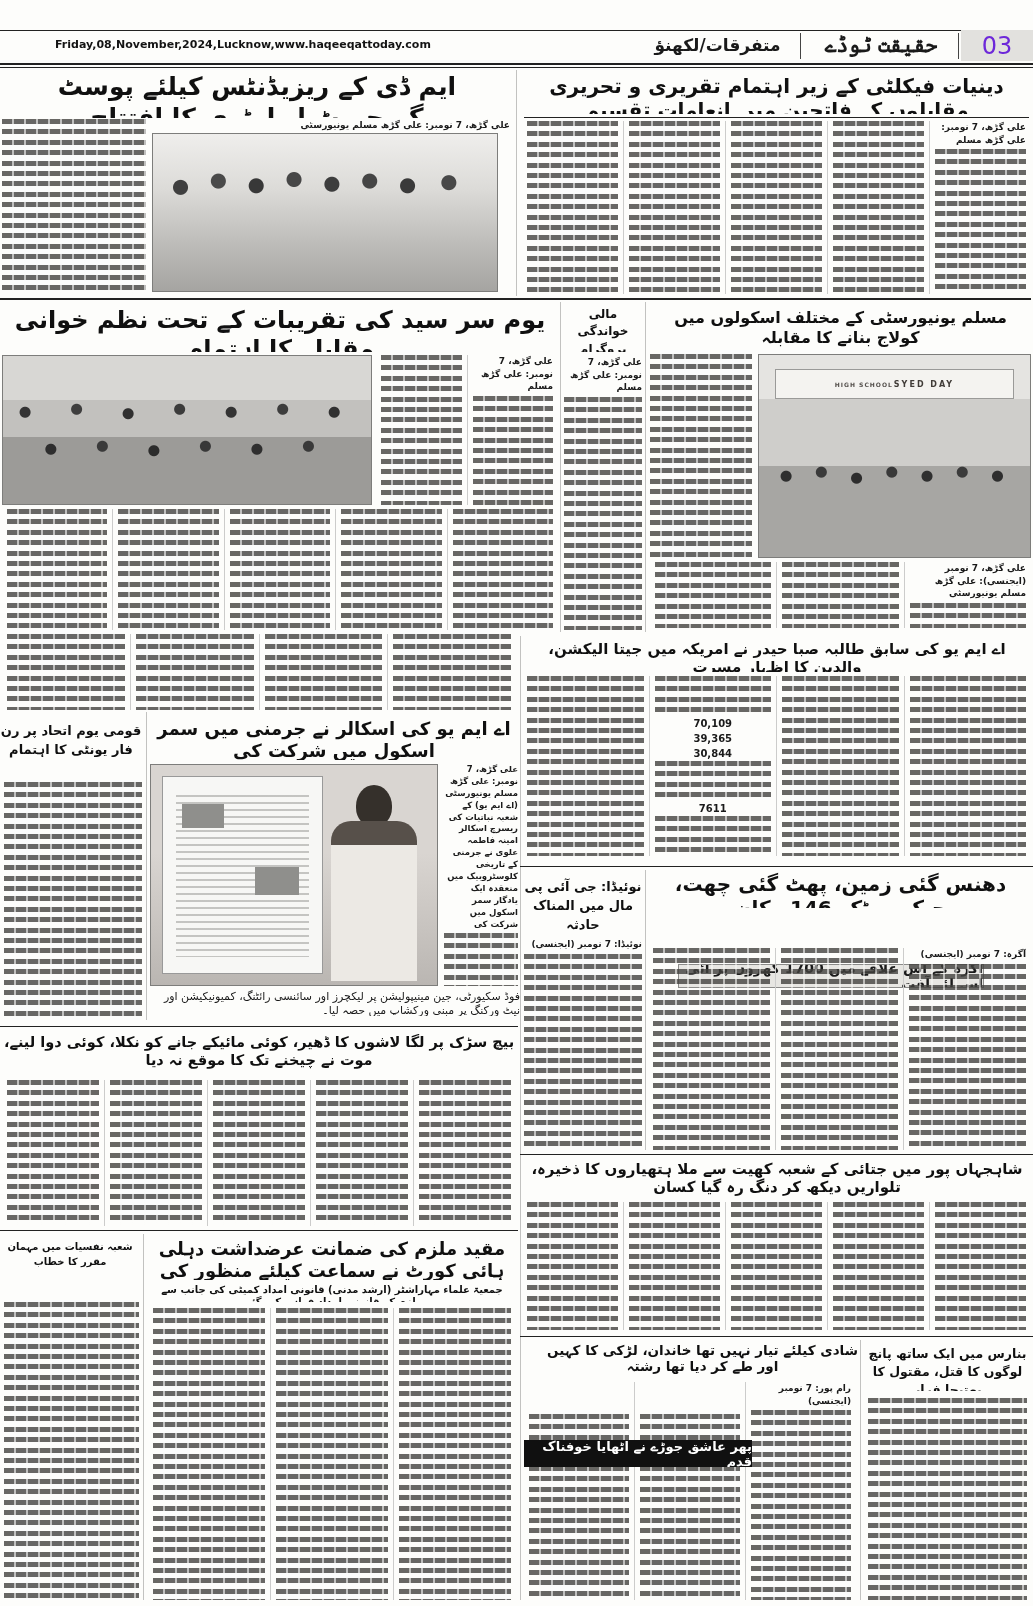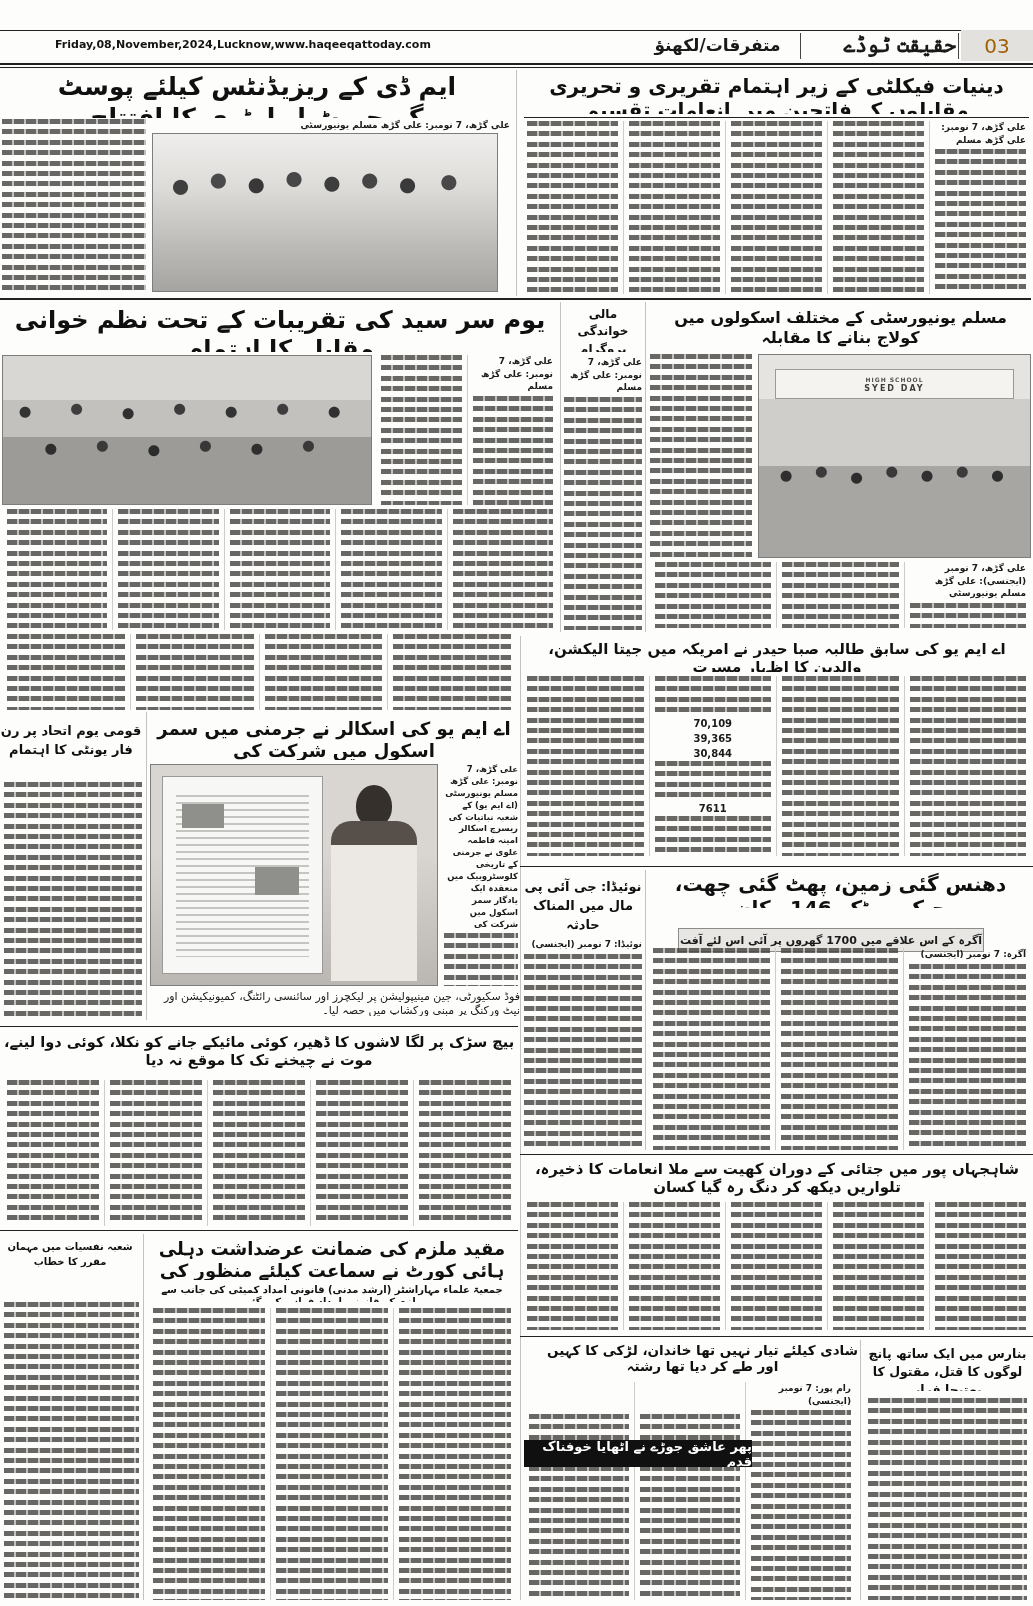--- a/index.html
+++ b/index.html
@@ -51,43 +51,43 @@
   .ph-out{background:
      radial-gradient(circle 6px at 10% 60%, #2f2f2f 0 5px, transparent 6px),
      radial-gradient(circle 6px at 23% 58%, #3a3a3a 0 5px, transparent 6px),
      radial-gradient(circle 6px at 36% 61%, #2d2d2d 0 5px, transparent 6px),
      radial-gradient(circle 6px at 49% 58%, #393939 0 5px, transparent 6px),
      radial-gradient(circle 6px at 62% 60%, #303030 0 5px, transparent 6px),
      radial-gradient(circle 6px at 75% 58%, #3b3b3b 0 5px, transparent 6px),
      radial-gradient(circle 6px at 88% 60%, #2e2e2e 0 5px, transparent 6px),
      linear-gradient(180deg,#e5e4e1 0 22%,#cfcecb 22% 55%,#a7a6a3 55% 100%)}
   .banner{position:absolute;left:6%;top:7%;width:88%;height:15%;background:#f4f3f0;border:1px solid #9a9a98;
-          display:flex;flex-direction:column;align-items:center;justify-content:center;gap:1px}
+          display:flex;flex-direction:row;align-items:center;justify-content:center;gap:1px}
   .banner .b1{font-size:6px;letter-spacing:1px;color:#55514d;font-weight:700}
   .banner .b2{font-size:8px;letter-spacing:2px;color:#403c38;font-weight:700}
   .ph-poster{background:linear-gradient(180deg,#d9d5d1 0 40%,#bab6b2 100%)}
   .poster{position:absolute;left:4%;top:5%;width:56%;height:90%;background:#f7f7f5;border:1px solid #999}
   .poster-lines{position:absolute;left:8%;right:8%;top:9%;bottom:8%;opacity:.65;background:
      repeating-linear-gradient(to bottom,#a9a9a6 0 2px, transparent 2px 7px)}
   .poster-block{position:absolute;background:#8f8f8c}
   .person{position:absolute;right:7%;top:9%;width:30%;height:89%}
   .person .head{position:absolute;left:50%;top:0;transform:translateX(-50%);width:36px;height:42px;
      background:#35302b;border-radius:50% 50% 46% 46%}
   .person .body{position:absolute;left:0;right:0;top:36px;bottom:0;border-radius:20px 20px 0 0;
      background:linear-gradient(180deg,#57504a 0 15%,#ece9e4 15% 100%)}
   .graybar{position:absolute;background:#e7e6e2;border:1px solid #8b8b89;display:flex;align-items:center;
      justify-content:center;font-weight:700;direction:rtl;overflow:hidden}
   .blackbar{position:absolute;background:#101010;color:#ffffff;display:flex;align-items:center;
      justify-content:center;font-weight:700;direction:rtl;overflow:hidden;z-index:3}
   .hdr-date{position:absolute;font-size:11px;font-weight:700;color:#141414}
   .hdr-section{position:absolute;font-weight:700;direction:rtl;text-align:center;font-size:17px}
-  .hdr-mast{position:absolute;font-weight:700;direction:rtl;text-align:right;font-size:20px;
+  .hdr-mast{position:absolute;font-weight:700;direction:rtl;text-align:center;font-size:20px;
      font-family:"DejaVu Serif",serif}
   .pagebox{position:absolute;background:#e2e1de;display:flex;align-items:center;justify-content:center;
-     font-size:20px;color:#a16207}
+     font-size:24px;color:#6d28d9}
 </style>
 </head>
 <body>
 
 <div class="rh" style="left:0;top:30px;width:1033px"></div>
 <div class="hdr-date" style="left:55px;top:38px">Friday,08,November,2024,Lucknow,www.haqeeqattoday.com</div>
 <div class="hdr-section" style="left:640px;top:35px;width:155px">متفرقات/لکھنؤ</div>
 <div class="rv" style="left:800px;top:33px;height:26px;background:#444"></div>
 <div class="hdr-mast" style="left:806px;top:33px;width:150px">حقیقت ٹوڈے</div>
 <div class="rv" style="left:958px;top:33px;height:26px;background:#444"></div>
@@ -244,21 +244,21 @@
 
 <div class="rv" style="left:520px;top:636px;height:964px"></div>
 <div class="rh" style="left:520px;top:866px;width:513px"></div>
 <div class="colhead" style="left:524px;top:878px;width:118px;height:54px;font-size:13px">نوئیڈا: جی آئی پی مال میں المناک حادثہ</div>
 <div class="abs" style="left:524px;top:938px;width:118px;height:212px;display:flex;flex-direction:column">
   <div class="lead">نوئیڈا: 7 نومبر (ایجنسی)</div>
   <div class="fill"></div>
 </div>
 <div class="rv" style="left:645px;top:870px;height:280px"></div>
 <div class="hl" style="left:650px;top:872px;width:381px;height:36px;font-size:20px">دھنس گئی زمین، پھٹ گئی چھت، جیک پر ٹکے 146 مکان</div>
-<div class="graybar" style="left:678px;top:928px;width:306px;height:24px;font-size:11px">آگرہ کے اس علاقے میں 1700 گھروں پر آئی اس لئے آفت</div>
+<div class="graybar" style="left:678px;top:964px;width:306px;height:24px;font-size:14px">آگرہ کے اس علاقے میں 1700 گھروں پر آئی اس لئے آفت</div>
 <div class="band" style="left:648px;top:948px;width:383px;height:202px">
   <div class="col">
     <div class="lead">آگرہ: 7 نومبر (ایجنسی)</div>
     <div class="fill"></div>
   </div>
   <div class="col">
       <div class="fill"></div>
     </div>
   <div class="col">
       <div class="fill"></div>
@@ -279,21 +279,21 @@
     </div>
   <div class="col">
       <div class="fill"></div>
     </div>
   <div class="col">
       <div class="fill"></div>
     </div>
 </div>
 
 <div class="rh" style="left:520px;top:1154px;width:513px"></div>
-<div class="hl" style="left:523px;top:1160px;width:508px;height:38px;font-size:15px">شاہجہاں پور میں جتائی کے دوران کھیت سے ملا انعامات کا ذخیرہ، تلواریں دیکھ کر دنگ رہ گیا کسان</div>
+<div class="hl" style="left:523px;top:1160px;width:508px;height:38px;font-size:15px">شاہجہاں پور میں جتائی کے شعبہ کھیت سے ملا ہتھیاروں کا ذخیرہ، تلواریں دیکھ کر دنگ رہ گیا کسان</div>
 <div class="band" style="left:522px;top:1202px;width:509px;height:128px">
   <div class="col">
       <div class="fill"></div>
     </div>
   <div class="col">
       <div class="fill"></div>
     </div>
   <div class="col">
       <div class="fill"></div>
     </div>

